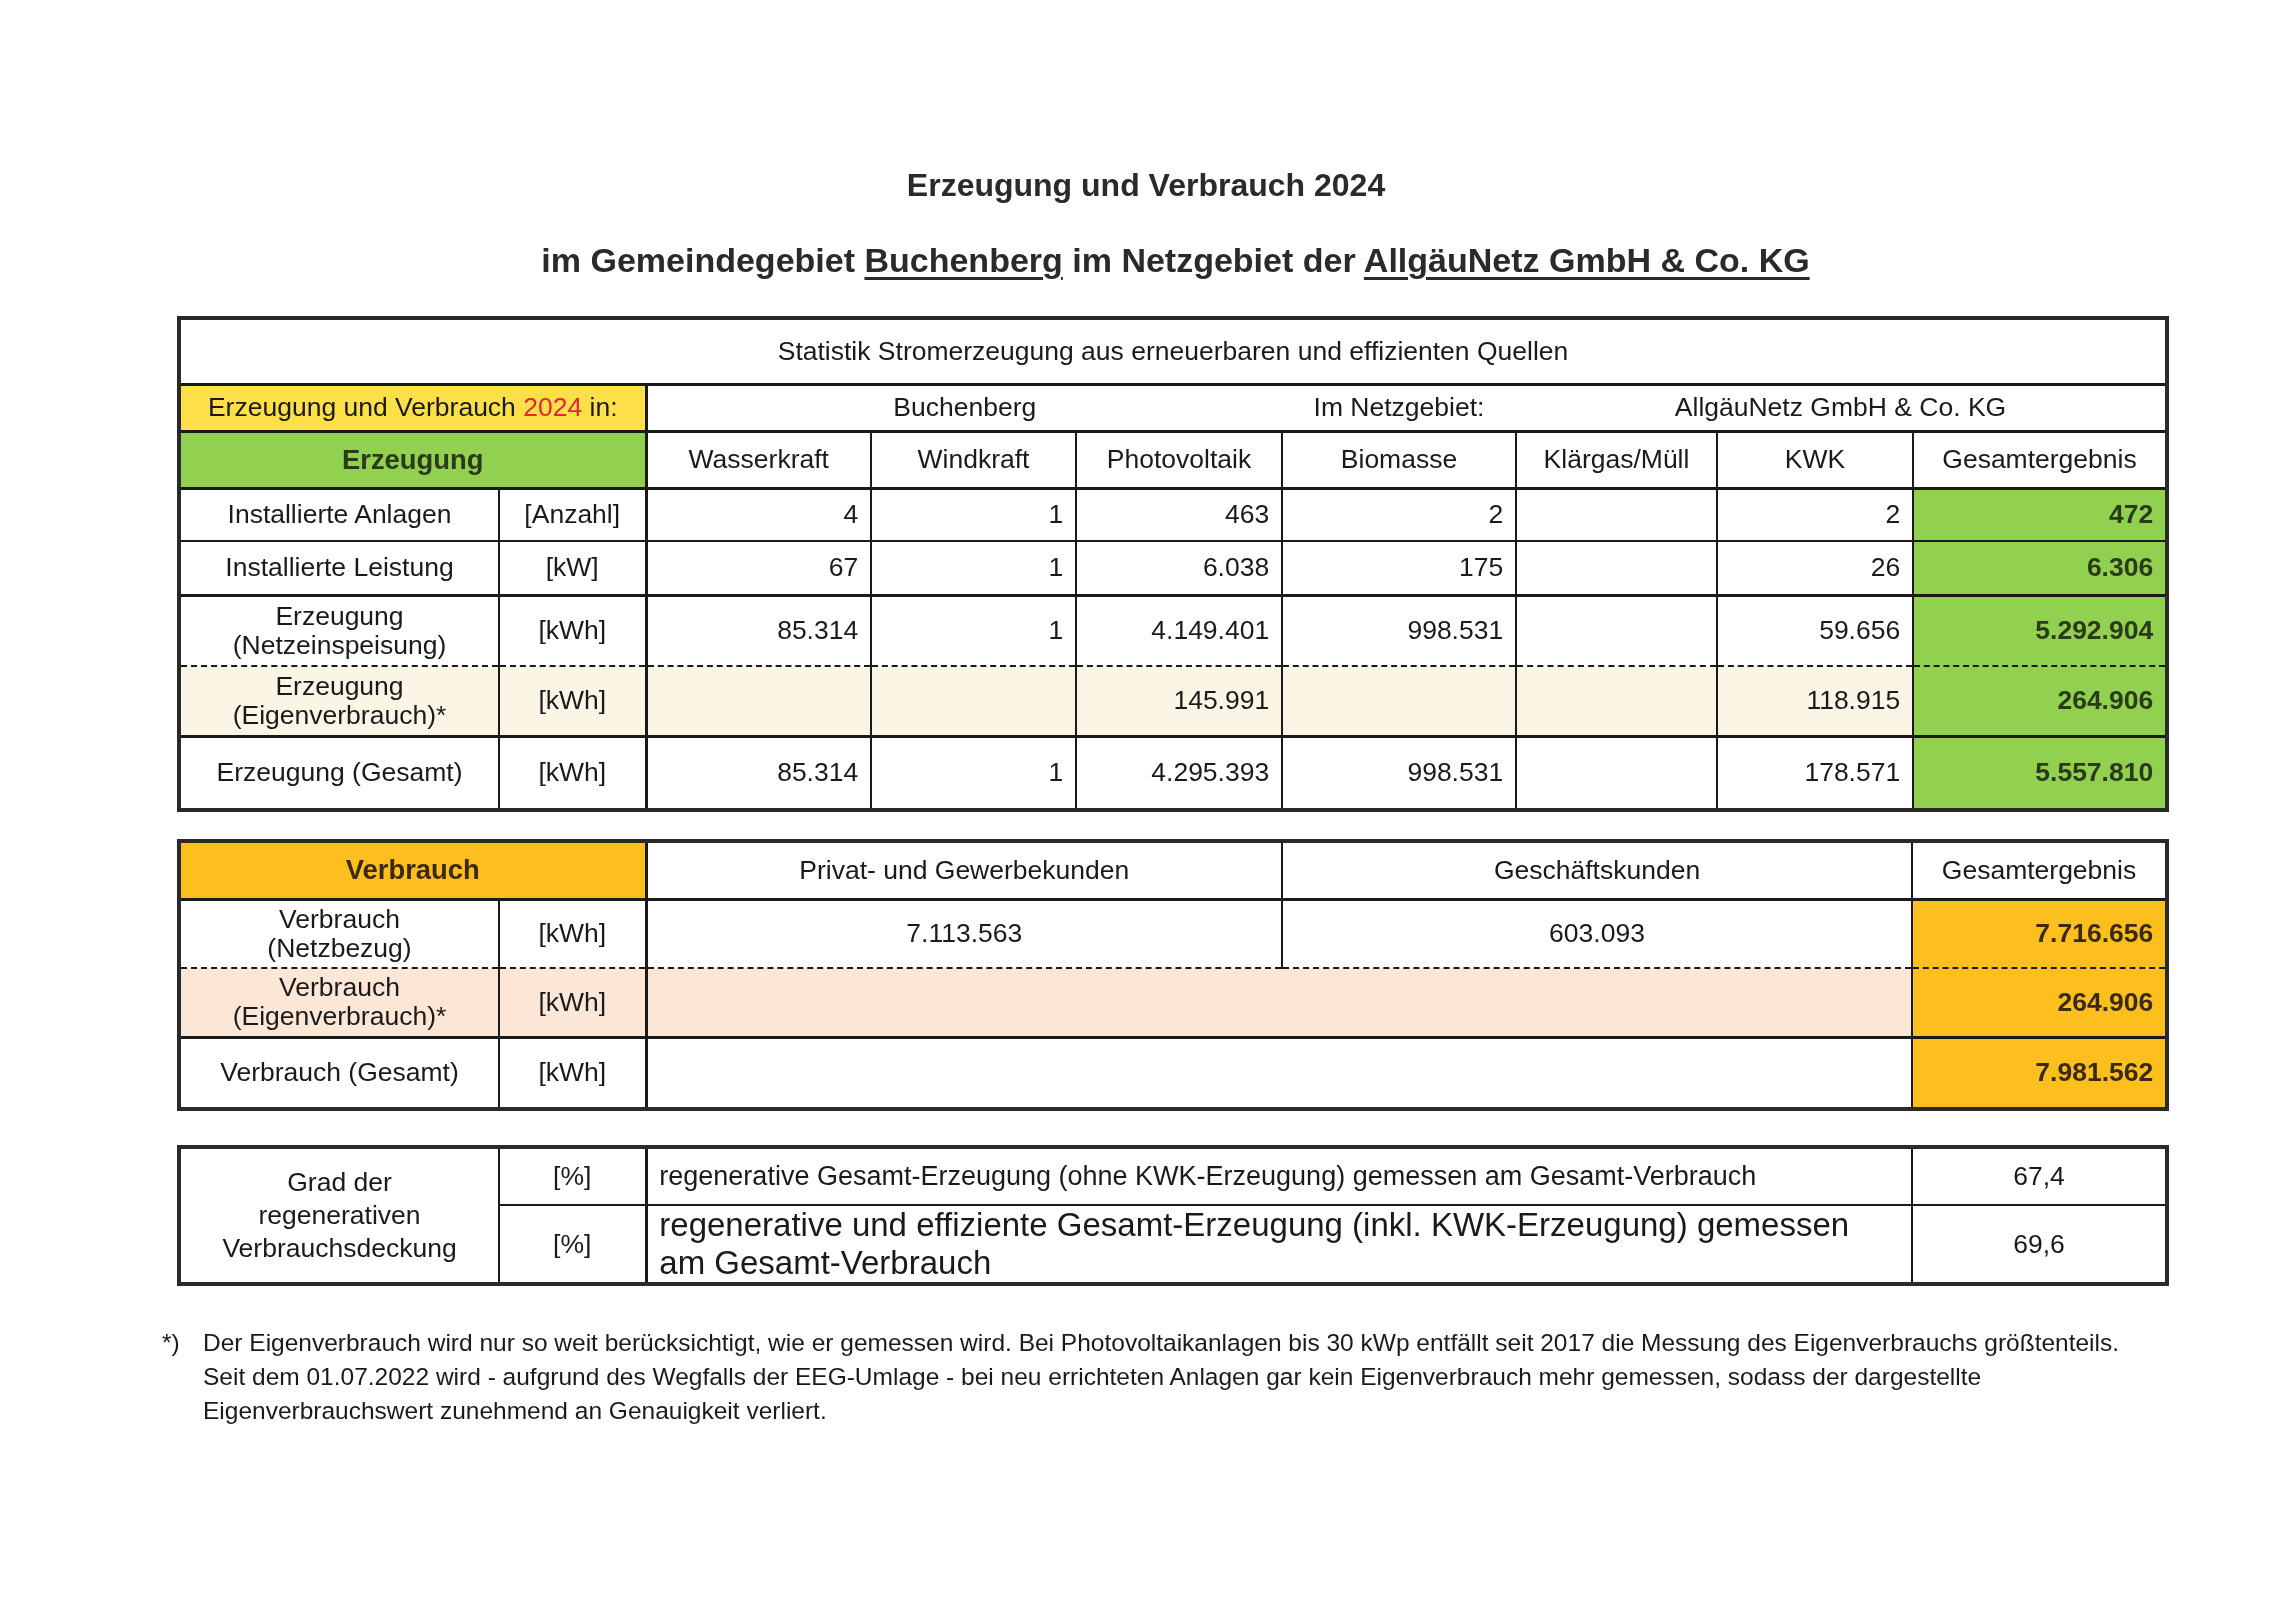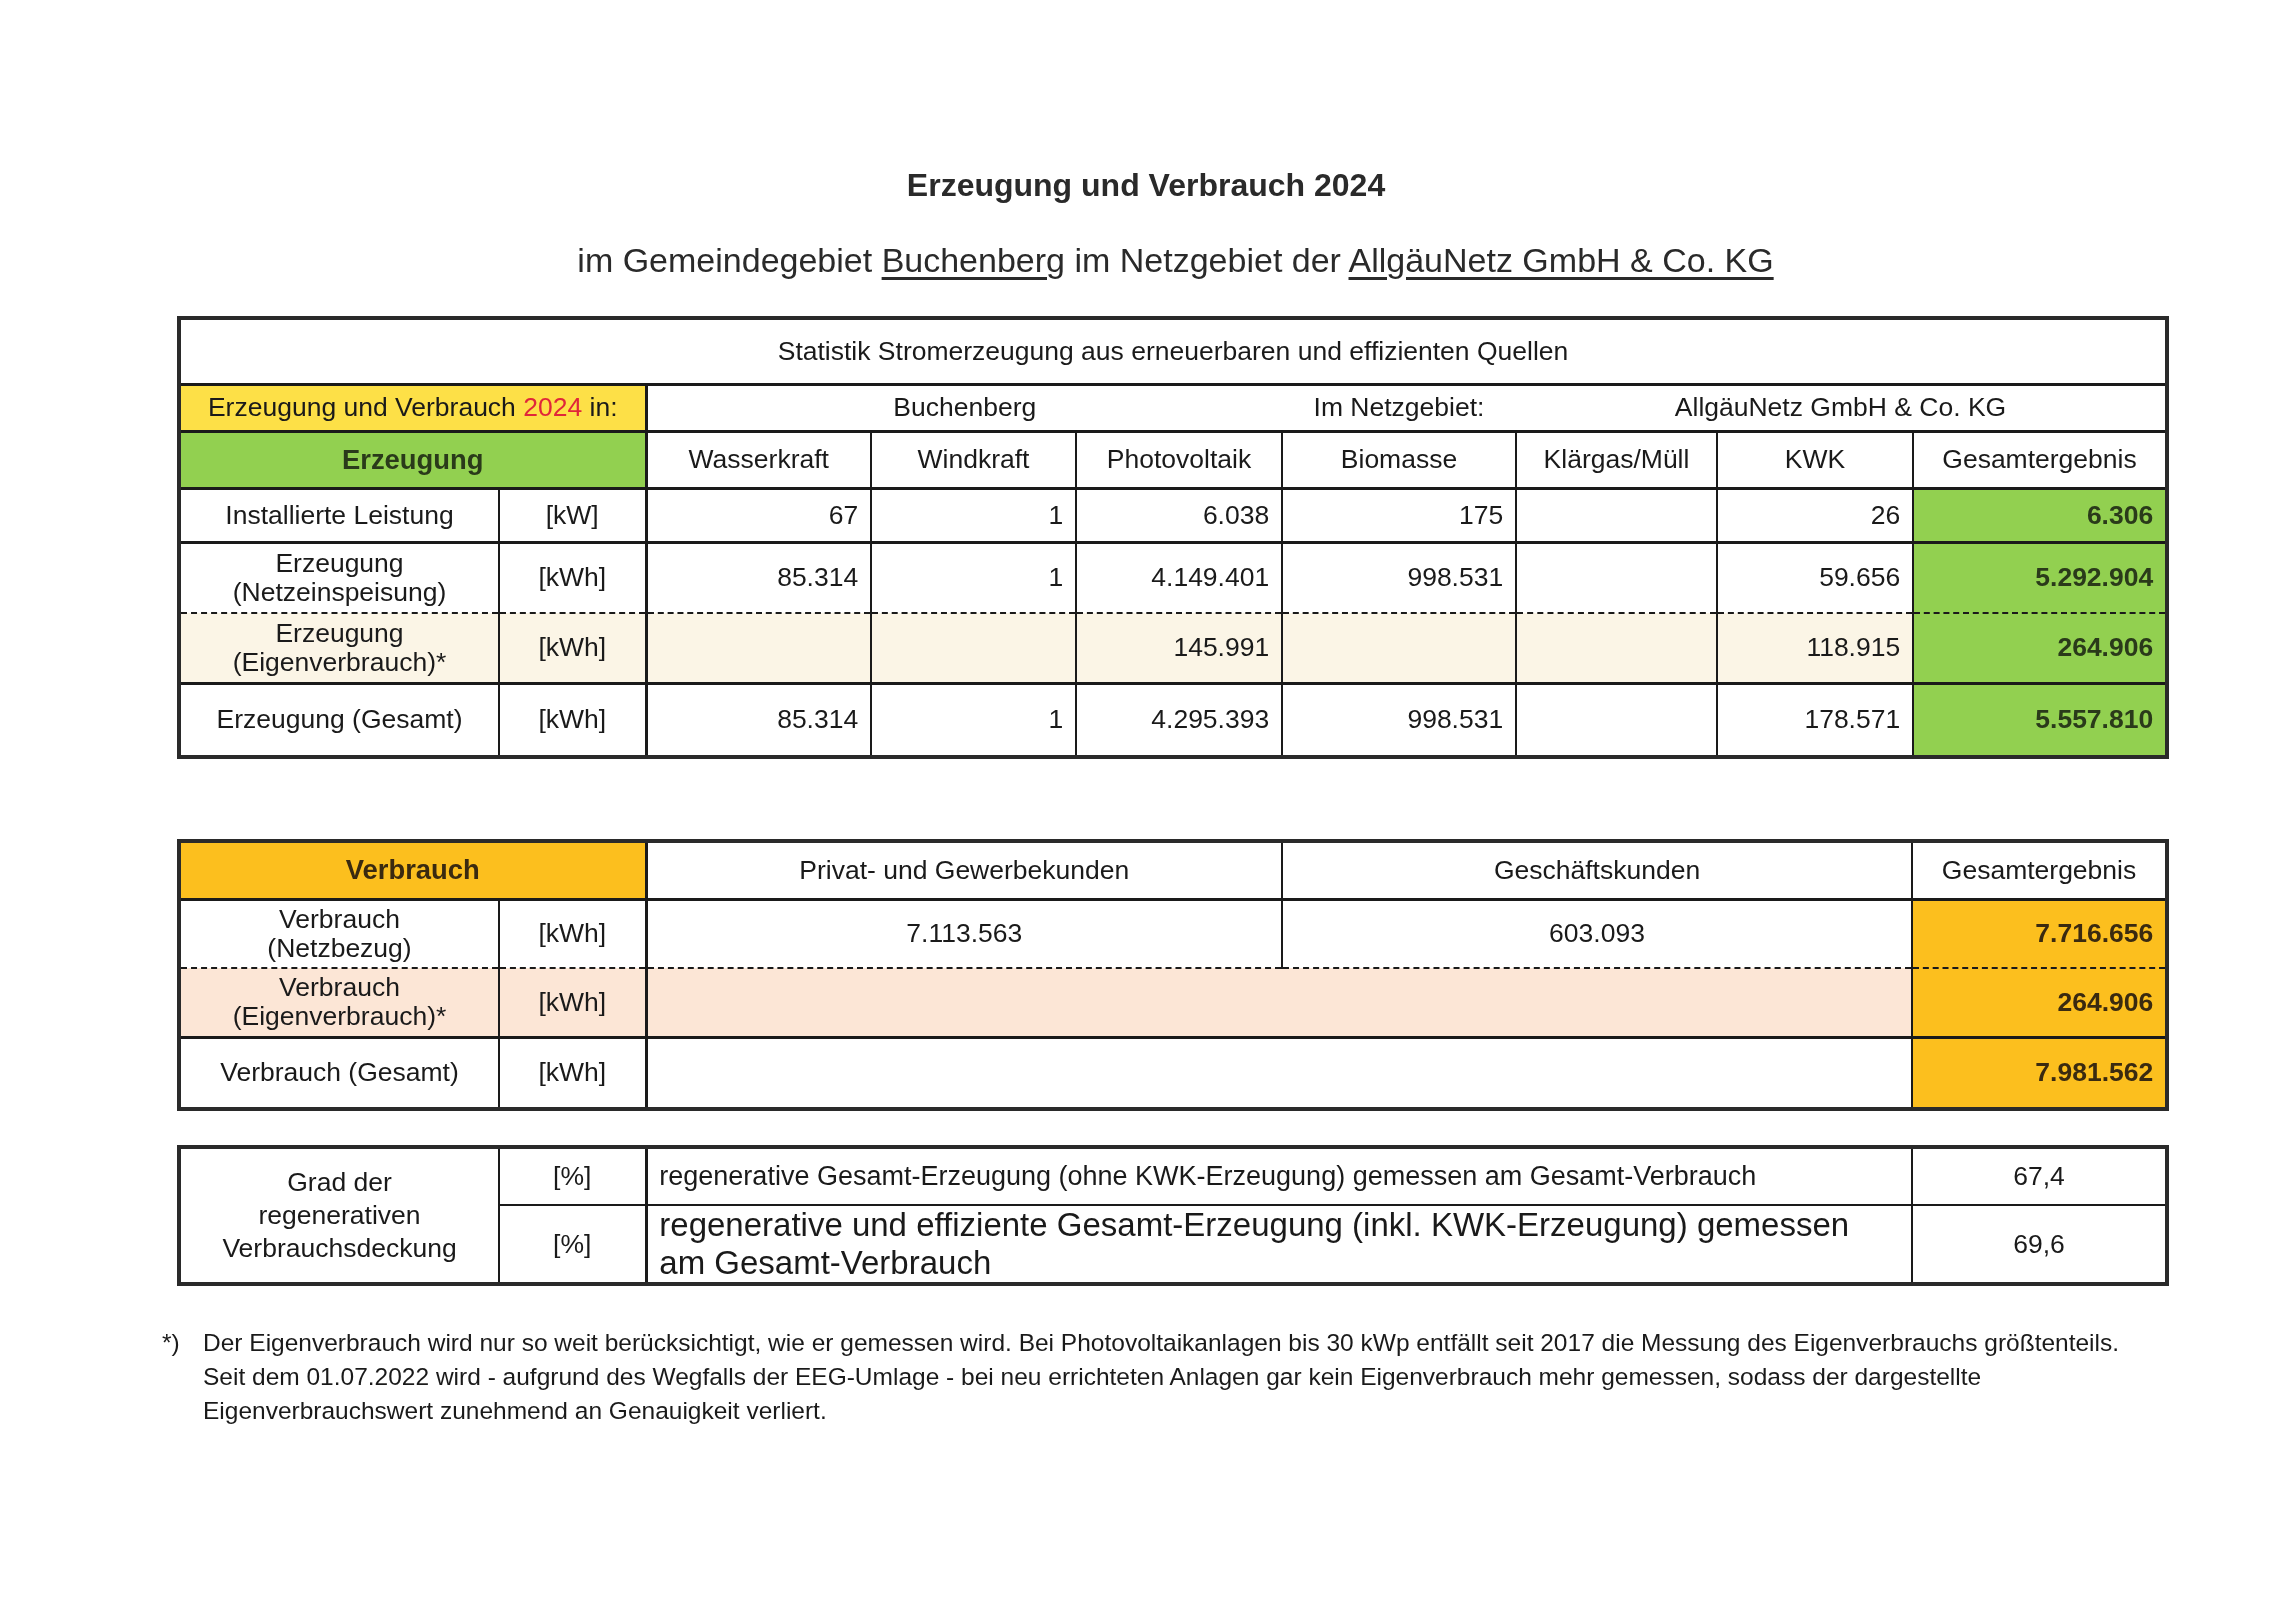--- a/index.html
+++ b/index.html
@@ -6,21 +6,21 @@
     body {
       width: 2292px; height: 1621px; background: #ffffff; position: relative;
       font-family: "Liberation Sans", sans-serif; color: #1a1a1a; overflow: hidden;
     }
     .title1 {
       position: absolute; left: 0; width: 2292px; top: 167px; text-align: center;
       font-size: 32px; font-weight: bold; color: #2a2a2a;
     }
     .title2 {
       position: absolute; left: 0; width: 2292px; top: 241px; text-align: center;
-      font-size: 34px; font-weight: normal; color: #2a2a2a; padding-left: 59px; box-sizing: border-box;
+      font-size: 34px; font-weight: bold; color: #2a2a2a; padding-left: 59px; box-sizing: border-box;
     }
     .title2 u { text-decoration: underline; text-underline-offset: 4.9px; text-decoration-thickness: 2.9px; }
 
     table { border-collapse: collapse; position: absolute; table-layout: fixed; }
     td { border: 2px solid #1a1a1a; padding: 0 11.8px; font-size: 26.5px; box-sizing: border-box; }
     .outer { outline: 4.9px solid #2a2a2a; outline-offset: -2px; }
 
     .c { text-align: center; }
     .r { text-align: right; }
     .l { text-align: left; }
@@ -85,20 +85,31 @@
     <td colspan="2" class="c green thick-b" style="font-size:27.4px">Erzeugung</td>
     <td class="c b thick-b thick-l">Wasserkraft</td>
     <td class="c b thick-b">Windkraft</td>
     <td class="c b thick-b">Photovoltaik</td>
     <td class="c b thick-b">Biomasse</td>
     <td class="c b thick-b">Klärgas/Müll</td>
     <td class="c b thick-b">KWK</td>
     <td class="c b thick-b">Gesamtergebnis</td>
   </tr>
 
+  <tr style="height:53px">
+    <td class="c b">Installierte Anlagen</td>
+    <td class="c b">[Anzahl]</td>
+    <td class="r thick-l">4</td>
+    <td class="r">1</td>
+    <td class="r">463</td>
+    <td class="r">2</td>
+    <td class="r"></td>
+    <td class="r">2</td>
+    <td class="r green">472</td>
+  </tr>
 
   <tr style="height:54px">
     <td class="c b thick-b">Installierte Leistung</td>
     <td class="c b thick-b">[kW]</td>
     <td class="r thick-l thick-b">67</td>
     <td class="r thick-b">1</td>
     <td class="r thick-b">6.038</td>
     <td class="r thick-b">175</td>
     <td class="r thick-b"></td>
     <td class="r thick-b">26</td>

